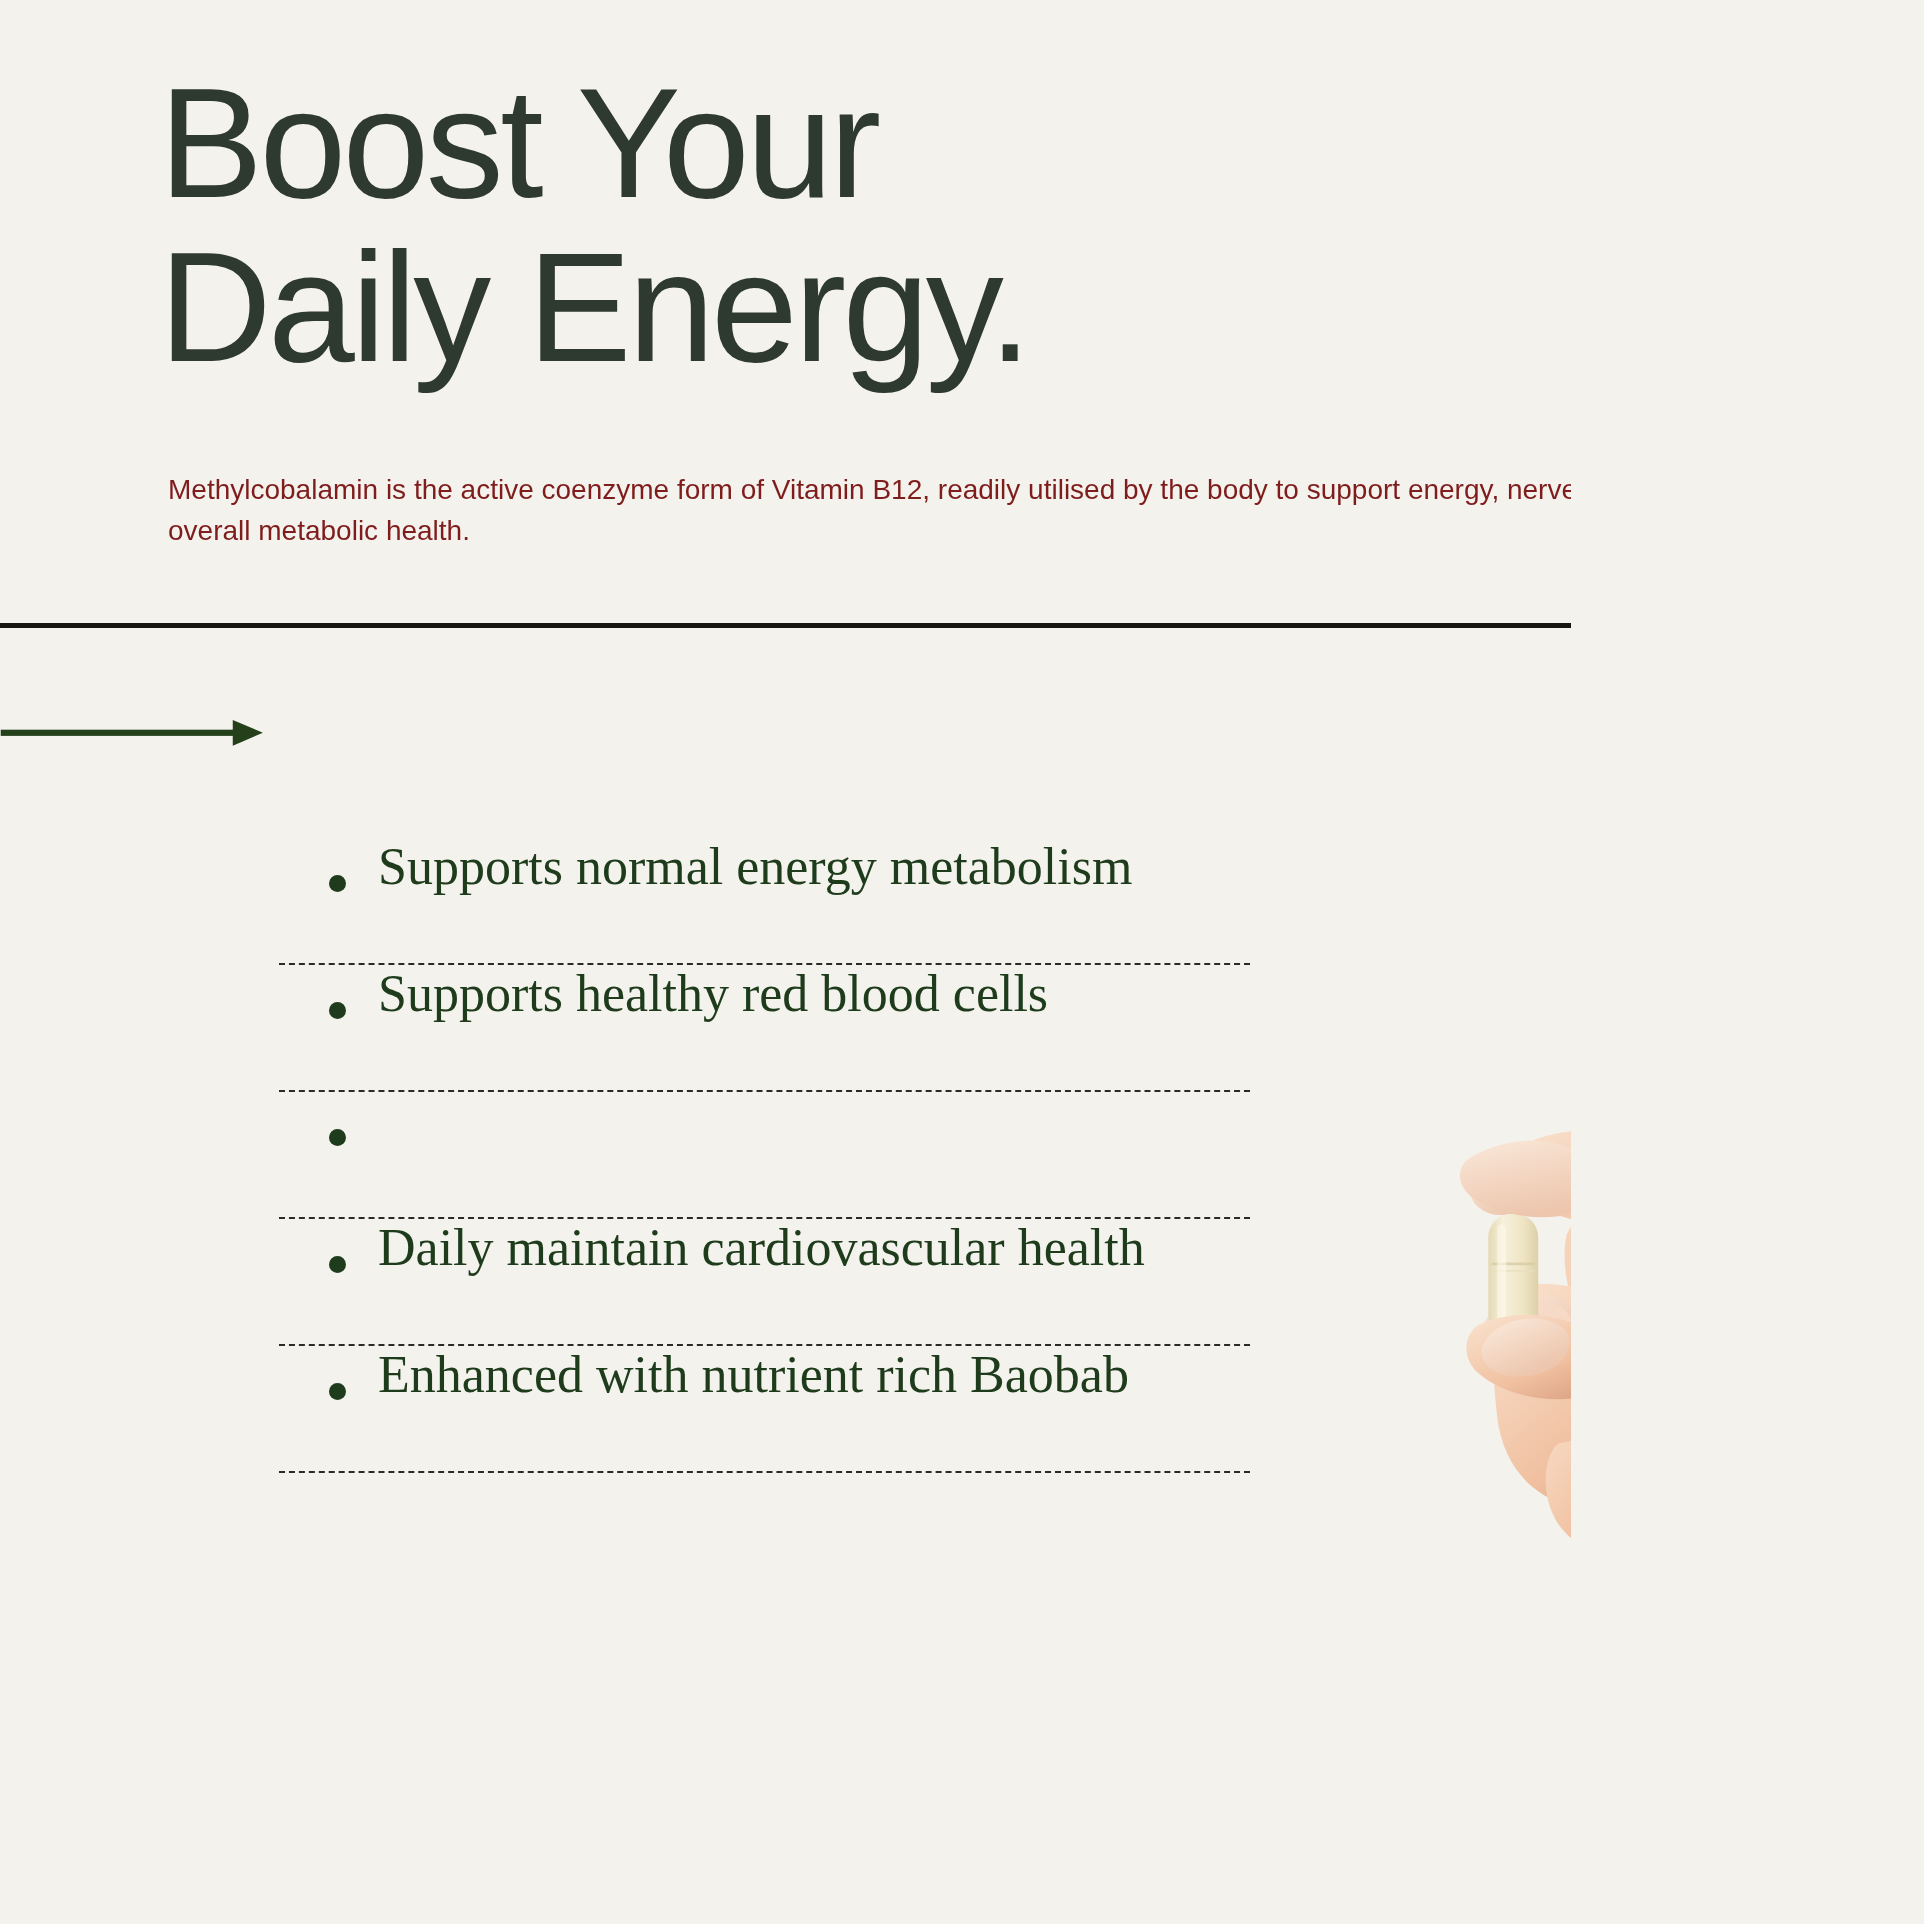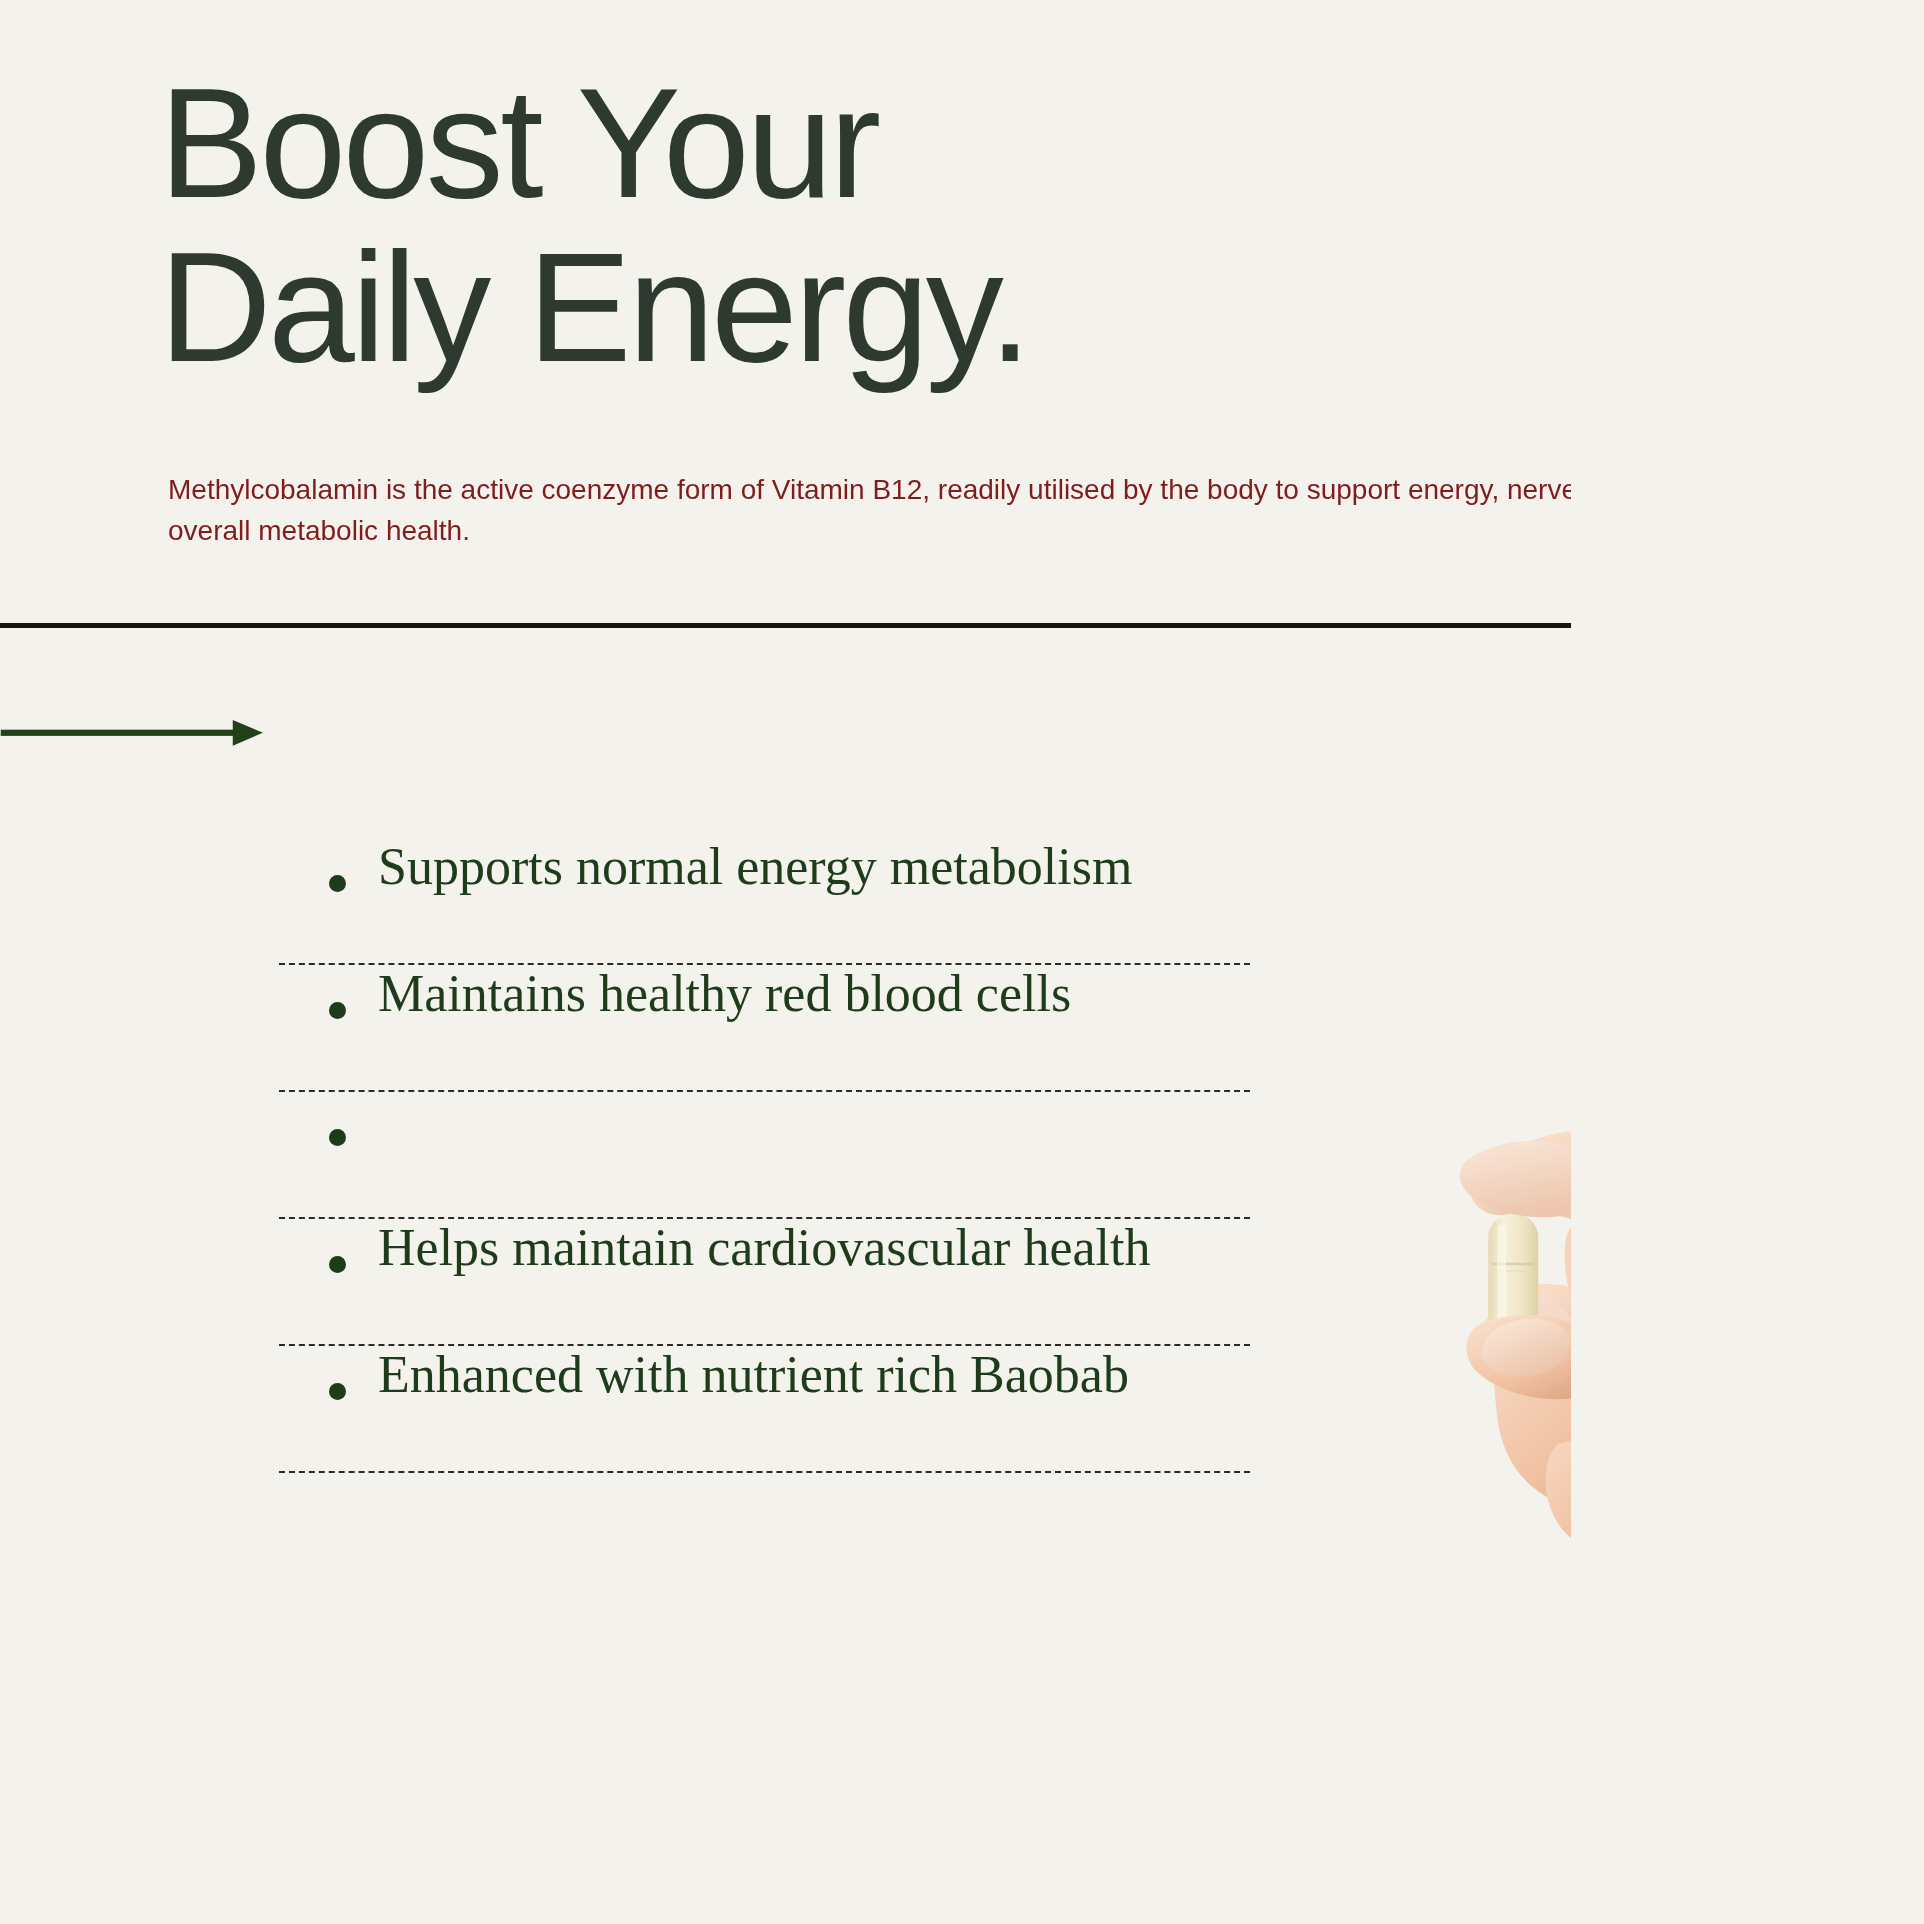--- a/index.html
+++ b/index.html
@@ -162,34 +162,34 @@
       <span class="bullet-dot"></span>
       <div class="benefit-line">
         <span class="benefit-text">Supports normal energy metabolism</span>
       </div>
       <div class="dashed-sep"></div>
     </div>
 
     <div class="benefit-row">
       <span class="bullet-dot"></span>
       <div class="benefit-line">
-        <span class="benefit-text">Maintains healthy red blood cells</span>
-      </div>
-      <div class="dashed-sep"></div>
-    </div>
-
-    <div class="benefit-row">
-      <span class="bullet-dot"></span>
-      <div class="dashed-sep"></div>
-    </div>
-
-    <div class="benefit-row">
-      <span class="bullet-dot"></span>
-      <div class="benefit-line">
-        <span class="benefit-text">Helps maintain cardiovascular health</span>
+        <span class="benefit-text">Supports healthy red blood cells</span>
+      </div>
+      <div class="dashed-sep"></div>
+    </div>
+
+    <div class="benefit-row">
+      <span class="bullet-dot"></span>
+      <div class="dashed-sep"></div>
+    </div>
+
+    <div class="benefit-row">
+      <span class="bullet-dot"></span>
+      <div class="benefit-line">
+        <span class="benefit-text">Daily maintain cardiovascular health</span>
       </div>
       <div class="dashed-sep"></div>
     </div>
 
     <div class="benefit-row">
       <span class="bullet-dot"></span>
       <div class="benefit-line">
         <span class="benefit-text">Enhanced with nutrient rich Baobab</span>
       </div>
       <div class="dashed-sep"></div>

